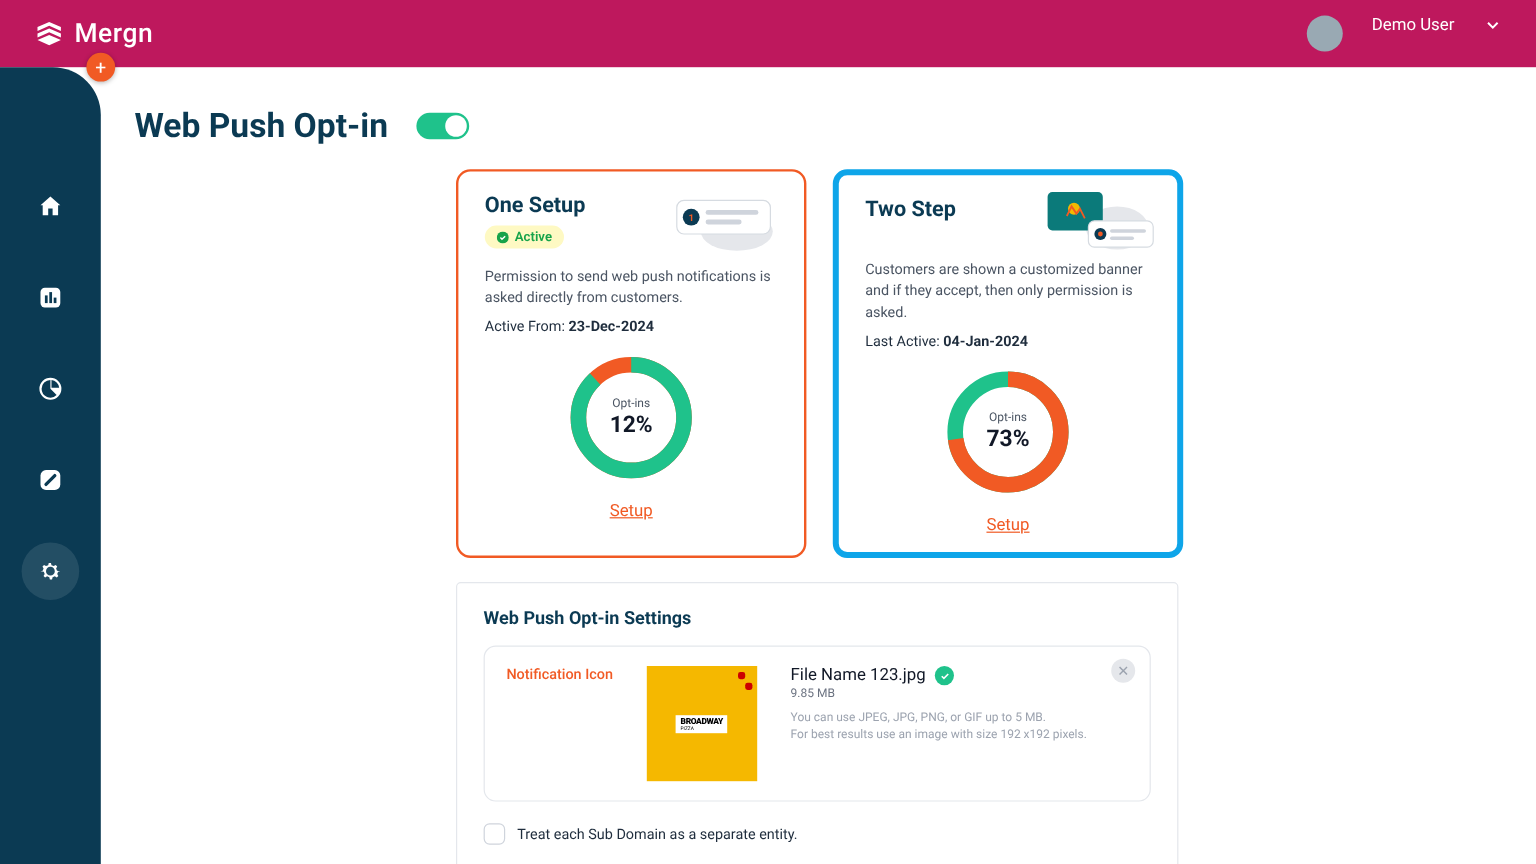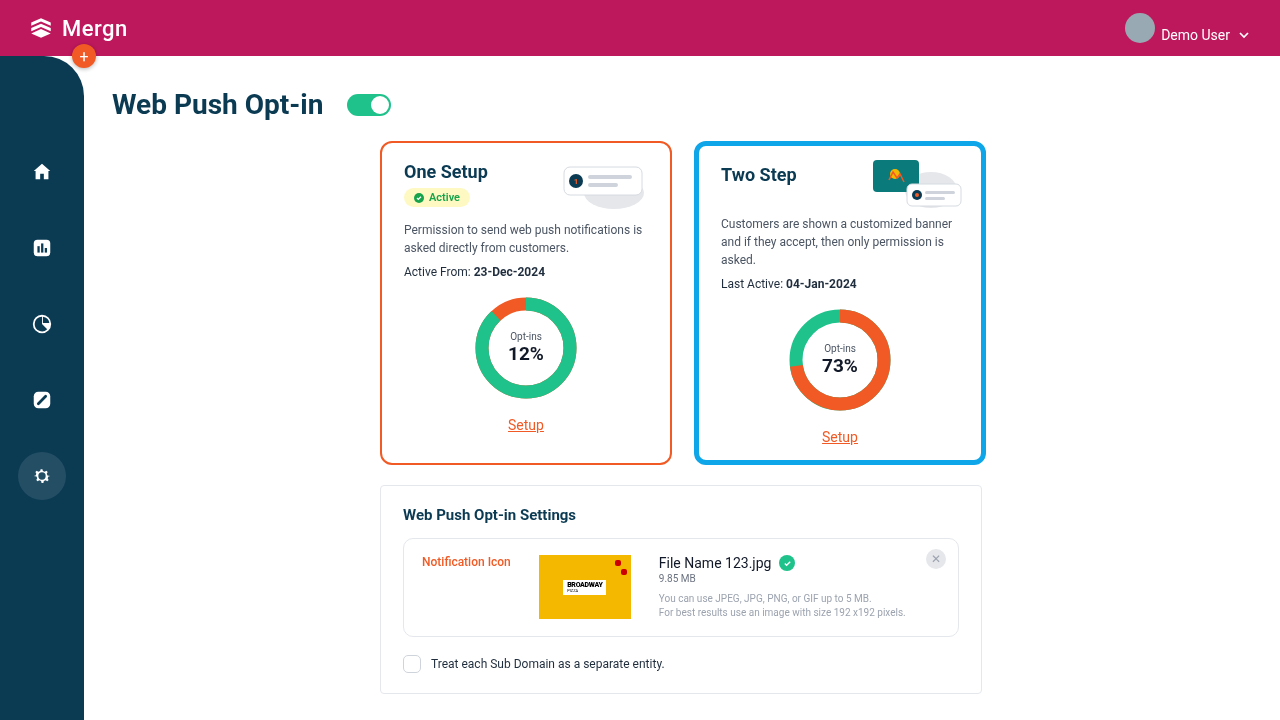--- a/index.html
+++ b/index.html
@@ -1,21 +1,21 @@
 <!DOCTYPE html>
 <html><head>
 <meta charset="utf-8">
 <style>
   * { box-sizing: border-box; margin: 0; padding: 0; }
   html, body { width: 1280px; height: 720px; font-family: -apple-system, BlinkMacSystemFont, "Segoe UI", Roboto, sans-serif; background: #fff; overflow: hidden; color: #1f2d3d; }
   .topbar { position: absolute; top: 0; left: 0; right: 0; height: 56px; background: #be185d; display: flex; align-items: center; padding: 0 28px; color: #fff; }
   .logo { display: flex; align-items: center; gap: 8px; font-size: 22px; font-weight: 500; letter-spacing: .5px; }
   .logo svg { width: 26px; height: 26px; }
   .spacer { flex: 1; }
-  .user { display: flex; align-items: flex-end; gap: 6px; font-size: 14px; }
+  .user { display: flex; align-items: flex-start; gap: 24px; font-size: 14px; }
   .avatar { width: 30px; height: 30px; border-radius: 50%; background: #99a9b3; }
   .chev { width: 16px; height: 16px; }
 
   .sidebar { position: absolute; top: 56px; left: 0; bottom: 0; width: 84px; background: #0b3a53; border-top-right-radius: 40px; }
   .fab { position: absolute; top: -12px; right: -12px; width: 24px; height: 24px; border-radius: 50%; background: #f15a24; color: #fff; display: flex; align-items: center; justify-content: center; font-size: 16px; box-shadow: 0 1px 4px rgba(0,0,0,.3); }
   .nav { display: flex; flex-direction: column; align-items: center; gap: 44px; margin-top: 100px; }
   .nav-item { width: 32px; height: 32px; display: flex; align-items: center; justify-content: center; cursor: pointer; }
   .nav-item svg { width: 22px; height: 22px; fill: #fff; }
   .nav-item.active svg { fill: #fff; }
   .nav-item.active { position: relative; }
@@ -43,21 +43,21 @@
   .donut-label .lbl { font-size: 10px; color: #4b5563; }
   .donut-label .val { font-size: 19px; font-weight: 700; color: #111827; }
   .setup { text-align: center; margin-top: 12px; }
   .setup a { color: #f15a24; font-size: 14px; text-decoration: underline; cursor: pointer; }
   .card-illus { position: absolute; top: 10px; right: 14px; width: 100px; height: 62px; }
 
   .settings { width: 602px; margin-left: 268px; margin-top: 20px; border: 1px solid #e4e7ec; border-radius: 4px; padding: 20px 22px; }
   .settings-title { font-size: 15px; font-weight: 700; color: #0b3a53; margin-bottom: 14px; }
   .notif-box { border: 1px solid #e4e7ec; border-radius: 10px; padding: 16px 18px; position: relative; display: flex; gap: 28px; align-items: flex-start; }
   .notif-label { font-size: 12px; color: #f15a24; font-weight: 500; }
-  .thumb { width: 92px; height: 64px; background: #f5b800; display: flex; align-items: center; justify-content: center; position: relative; }
+  .thumb { width: 92px; height: 96px; background: #f5b800; display: flex; align-items: center; justify-content: center; position: relative; }
   .thumb .brand { background: #fff; padding: 2px 4px; font-size: 7px; font-weight: 900; color: #000; letter-spacing: -.3px; line-height: 1; }
   .thumb .brand small { display: block; font-size: 4px; color: #000; font-weight: 400; letter-spacing: 0; }
   .thumb::before, .thumb::after { content: ""; position: absolute; width: 6px; height: 6px; background: #c00; border-radius: 2px; }
   .thumb::before { top: 5px; right: 10px; }
   .thumb::after { top: 14px; right: 4px; }
   .file-info { flex: 1; }
   .file-row { display: flex; align-items: center; gap: 8px; }
   .file-name { font-size: 14px; color: #111827; }
   .file-ok { width: 16px; height: 16px; border-radius: 50%; background: #1fc28b; display: flex; align-items: center; justify-content: center; }
   .file-ok svg { width: 9px; height: 9px; }

